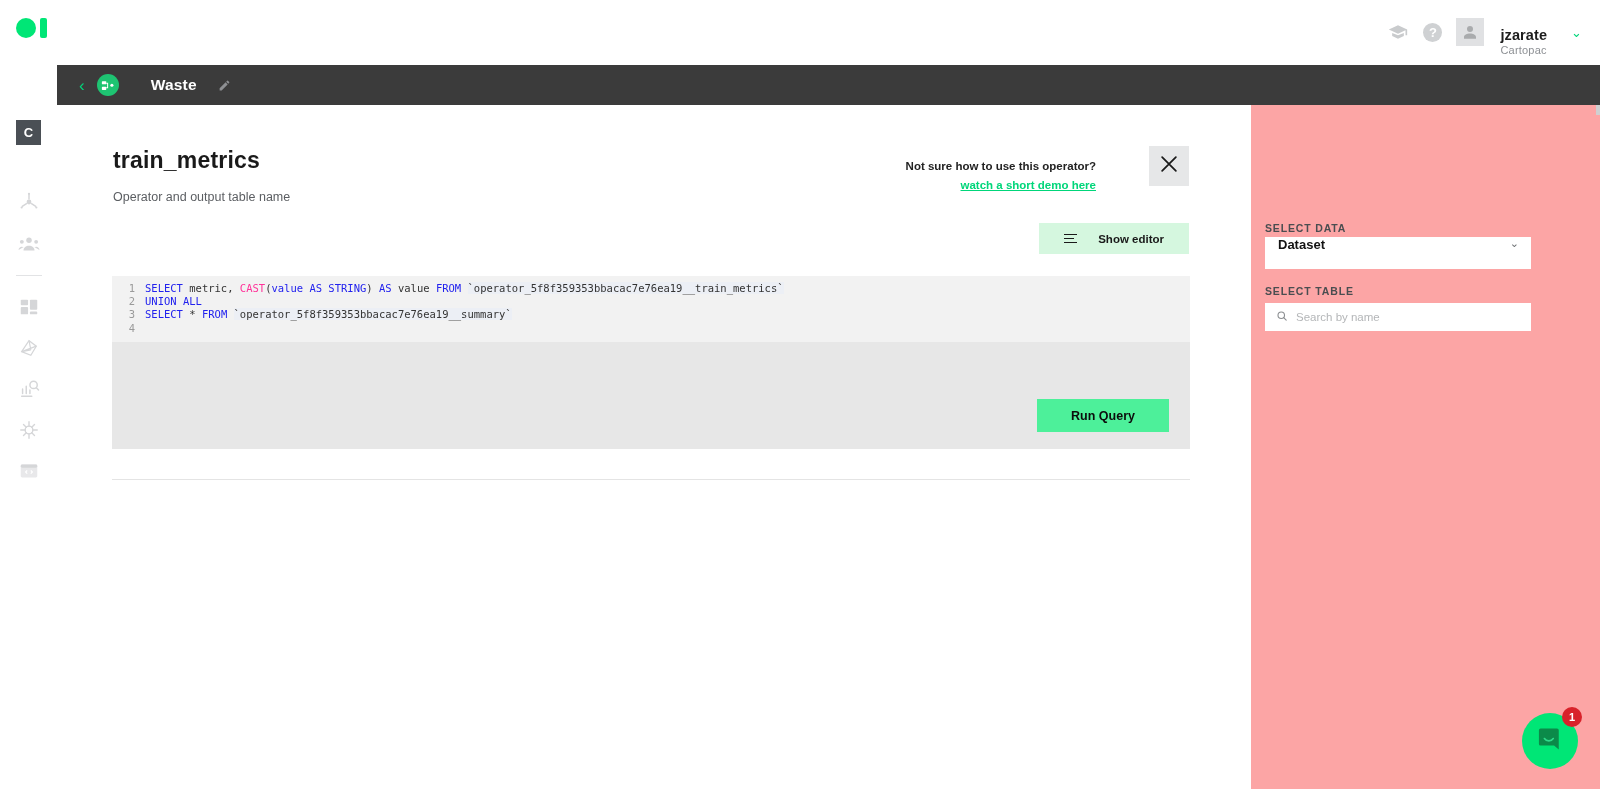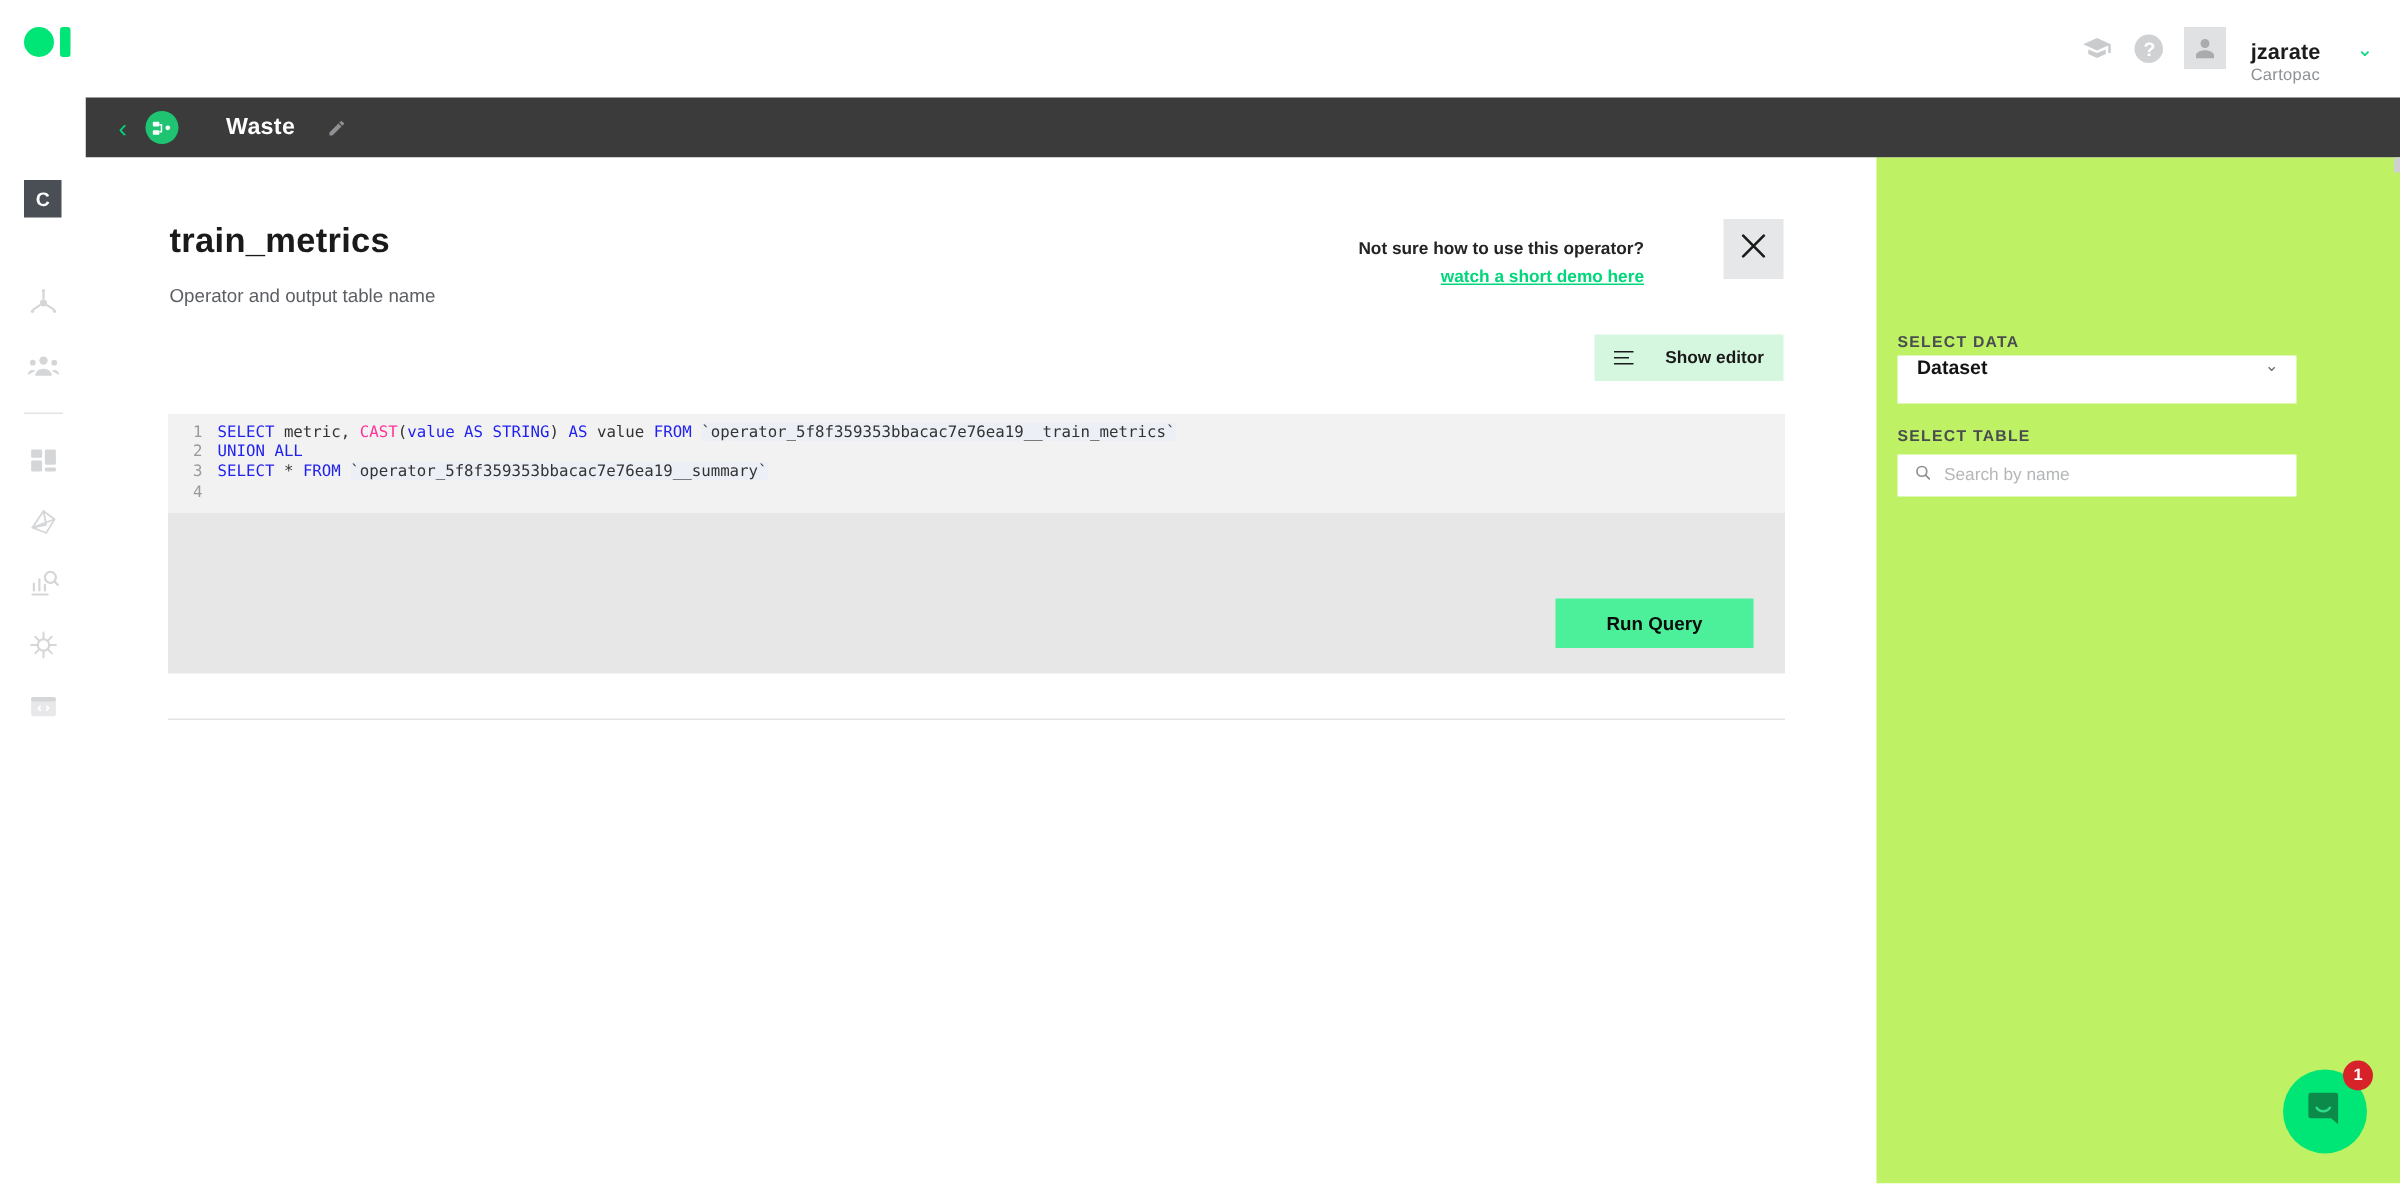--- a/index.html
+++ b/index.html
@@ -87,21 +87,21 @@
 
   .close-btn {
     position: absolute; right: 62px; top: 41px; width: 40px; height: 40px;
     background: #e6e7e8; display: flex; align-items: center; justify-content: center; color: #1a1a1a;
   }
   .close-btn svg { width: 22px; height: 22px; }
 
   .show-editor {
     position: absolute; right: 62px; top: 118px; height: 31px; min-width: 107px;
     background: #d5f7df; display: flex; align-items: center; justify-content: center; gap: 21px;
-    font-size: 11.5px; font-weight: bold; color: #1a1a1a; padding: 0 13px;
+    font-size: 11.5px; font-weight: bold; color: #1a1a1a; padding: 0 25px;
   }
   .show-editor .lines { display: flex; flex-direction: column; gap: 2.5px; }
   .show-editor .lines i { display: block; height: 1.6px; background: #1a1a1a; }
   .show-editor .lines i:nth-child(1) { width: 13px; }
   .show-editor .lines i:nth-child(2) { width: 10px; }
   .show-editor .lines i:nth-child(3) { width: 13px; }
 
   .editor-card {
     position: absolute; left: 55px; top: 171px; width: 1078px; height: 173px;
     background: #e7e7e7;
@@ -119,21 +119,21 @@
   .run-query {
     position: absolute; right: 21px; bottom: 17px; width: 132px; height: 33px;
     background: #4df09a; color: #0c0c0c; font-size: 12.5px; font-weight: bold;
     display: flex; align-items: center; justify-content: center;
   }
   .divider { position: absolute; left: 55px; top: 374px; width: 1078px; height: 1px; background: #e4e4e4; }
 
   
   .rightpanel {
     position: absolute; left: 1251px; top: 105px; width: 349px; height: 684px;
-    background: #bef264;
+    background: #fca5a5;
   }
   .rp-label { position: absolute; left: 14px; font-size: 10.5px; font-weight: bold; color: #4a4d50; letter-spacing: .85px; }
   .rp-label.l1 { top: 117px; }
   .rp-label.l2 { top: 180px; }
   .rp-select {
     position: absolute; left: 14px; top: 132px; width: 266px; height: 32px;
     background: #fff; display: flex; align-items: flex-start; padding: 0 10px 0 13px;
   }
   .rp-select-text { font-size: 13px; font-weight: bold; color: #131313; flex: 1; }
   .rp-select-chev { color: #6d7073; font-size: 11px; margin-right: 2px; }

